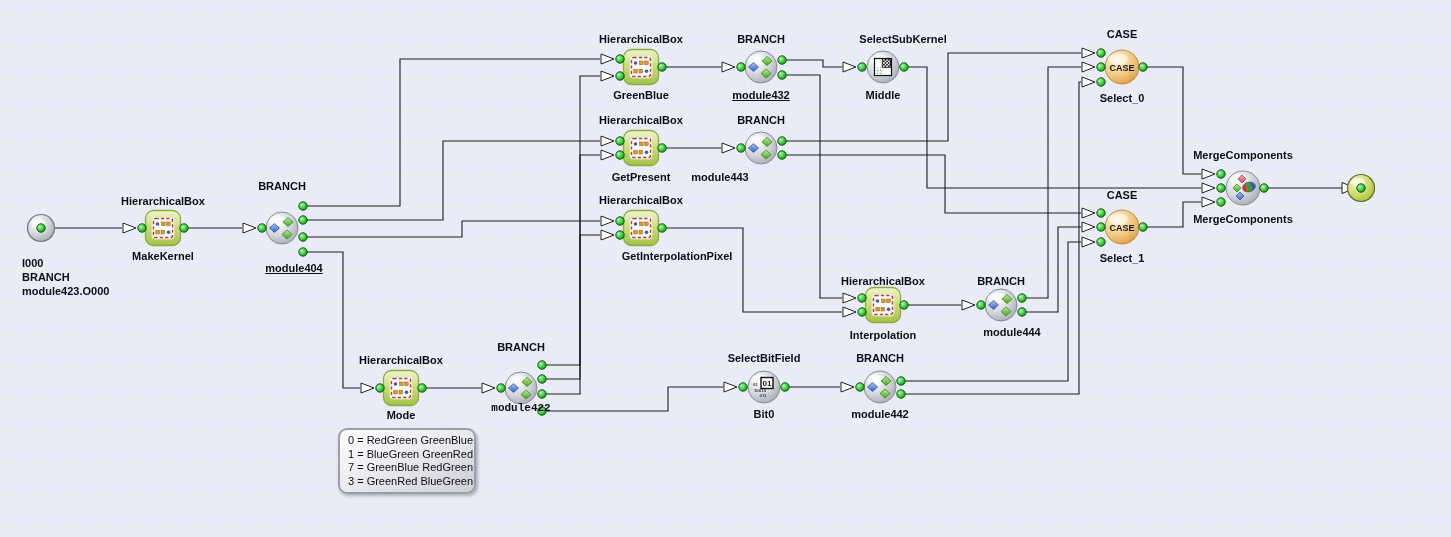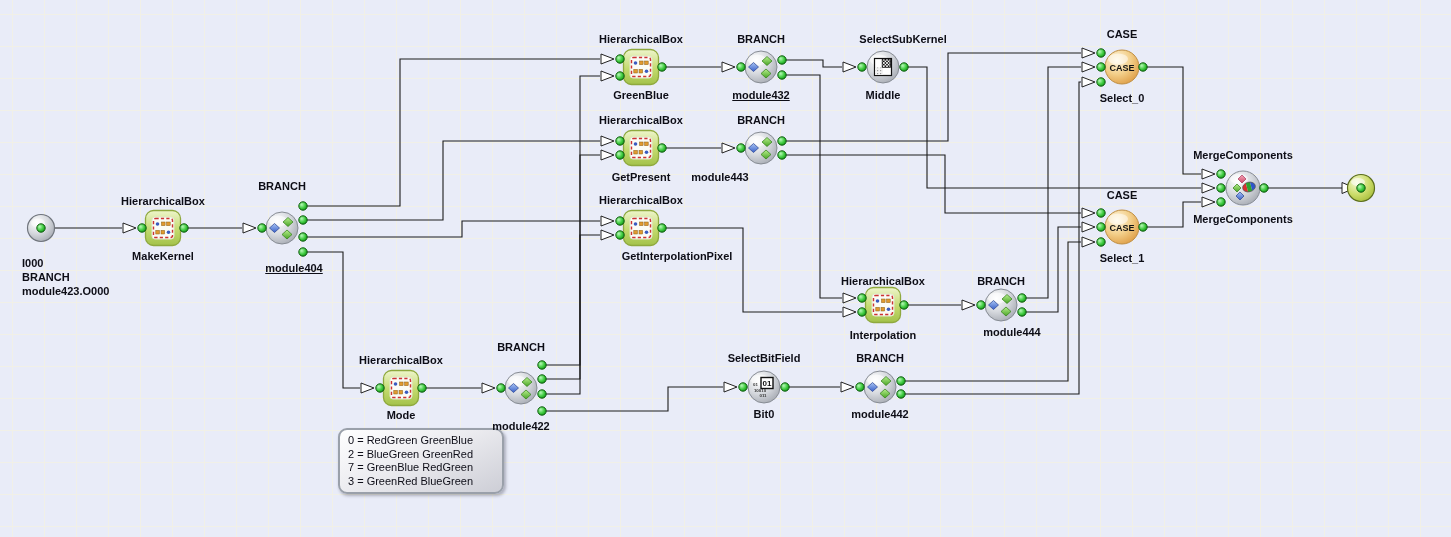--- a/index.html
+++ b/index.html
@@ -26,21 +26,21 @@
   }
   .lbl-block{
     position:absolute;
     font:bold 11px/14px "Liberation Sans",sans-serif;
     color:#0d0d16;
     white-space:nowrap;
   }
   .legend{
     position:absolute;
     left:338px;top:428px;
-    width:166px;height:66px;
+    width:138px;height:66px;
     box-sizing:border-box;
     border:2px solid #9aa0aa;
     border-radius:9px;
     background:linear-gradient(155deg,#ffffff 0%,#ececf0 45%,#cdced6 100%);
     box-shadow:1.5px 2px 3px rgba(40,40,60,.3);
     padding:4px 0 0 8px;
   }
   .legend div{
     font:11px/13.5px "Liberation Sans",sans-serif;
     color:#0e0e18;
@@ -375,21 +375,21 @@
         <polygon points="1202,183 1202,193 1215,188" fill="#ffffff" stroke="#222222" stroke-width="1"></polygon>
         <circle cx="1221" cy="188" r="4.2" fill="url(#gDot)" stroke="#0d5c0d" stroke-width="1"></circle>
         <polygon points="1202,197 1202,207 1215,202" fill="#ffffff" stroke="#222222" stroke-width="1"></polygon>
         <circle cx="1221" cy="202" r="4.2" fill="url(#gDot)" stroke="#0d5c0d" stroke-width="1"></circle>
         <circle cx="1264" cy="188" r="4.2" fill="url(#gDot)" stroke="#0d5c0d" stroke-width="1"></circle>
       </g>
     </svg>
 
   <div class="legend">
     <div>0 = RedGreen GreenBlue</div>
-    <div>2 = BlueGreen GreenRed</div>
+    <div>1 = BlueGreen GreenRed</div>
     <div>7 = GreenBlue RedGreen</div>
     <div>3 = GreenRed BlueGreen</div>
   </div>
 <div class="lbl-block" style="left: 22px; top: 256px;">
       <div>I000</div>
       <div>BRANCH</div>
       <div>module423.O000</div>
     </div>
     <div class="lbl" style="left: 163px; top: 201px;">HierarchicalBox</div>
     <div class="lbl" style="left: 163px; top: 256px;">MakeKernel</div>
@@ -407,21 +407,21 @@
     <div class="lbl" style="left: 720px; top: 177px;">module443</div>
     <div class="lbl" style="left: 641px; top: 200px;">HierarchicalBox</div>
     <div class="lbl" style="left: 641px; top: 256px; margin-left: 36px;">GetInterpolationPixel</div>
     <div class="lbl" style="left: 883px; top: 281px;">HierarchicalBox</div>
     <div class="lbl" style="left: 883px; top: 335px;">Interpolation</div>
     <div class="lbl" style="left: 1001px; top: 281px;">BRANCH</div>
     <div class="lbl" style="left: 1001px; top: 332px; margin-left: 11px;">module444</div>
     <div class="lbl" style="left: 401px; top: 360px;">HierarchicalBox</div>
     <div class="lbl" style="left: 401px; top: 415px; text-align: right;">Mode</div>
     <div class="lbl" style="left: 521px; top: 347px;">BRANCH</div>
-    <div class="lbl" style="left: 521px; top: 426px;">module422</div>
+    <div class="lbl" style="left: 521px; top: 408px; font-family: Liberation Mono, monospace;">module422</div>
     <div class="lbl" style="left: 764px; top: 358px;">SelectBitField</div>
     <div class="lbl" style="left: 764px; top: 414px;">Bit0</div>
     <div class="lbl" style="left: 880px; top: 358px;">BRANCH</div>
     <div class="lbl" style="left: 880px; top: 414px;">module442</div>
     <div class="lbl" style="left: 1122px; top: 34px;">CASE</div>
     <div class="lbl" style="left: 1122px; top: 98px;">Select_0</div>
     <div class="lbl" style="left: 1122px; top: 195px;">CASE</div>
     <div class="lbl" style="left: 1122px; top: 258px;">Select_1</div>
     <div class="lbl" style="left: 1243px; top: 155px;">MergeComponents</div>
     <div class="lbl" style="left: 1243px; top: 219px;">MergeComponents</div>

